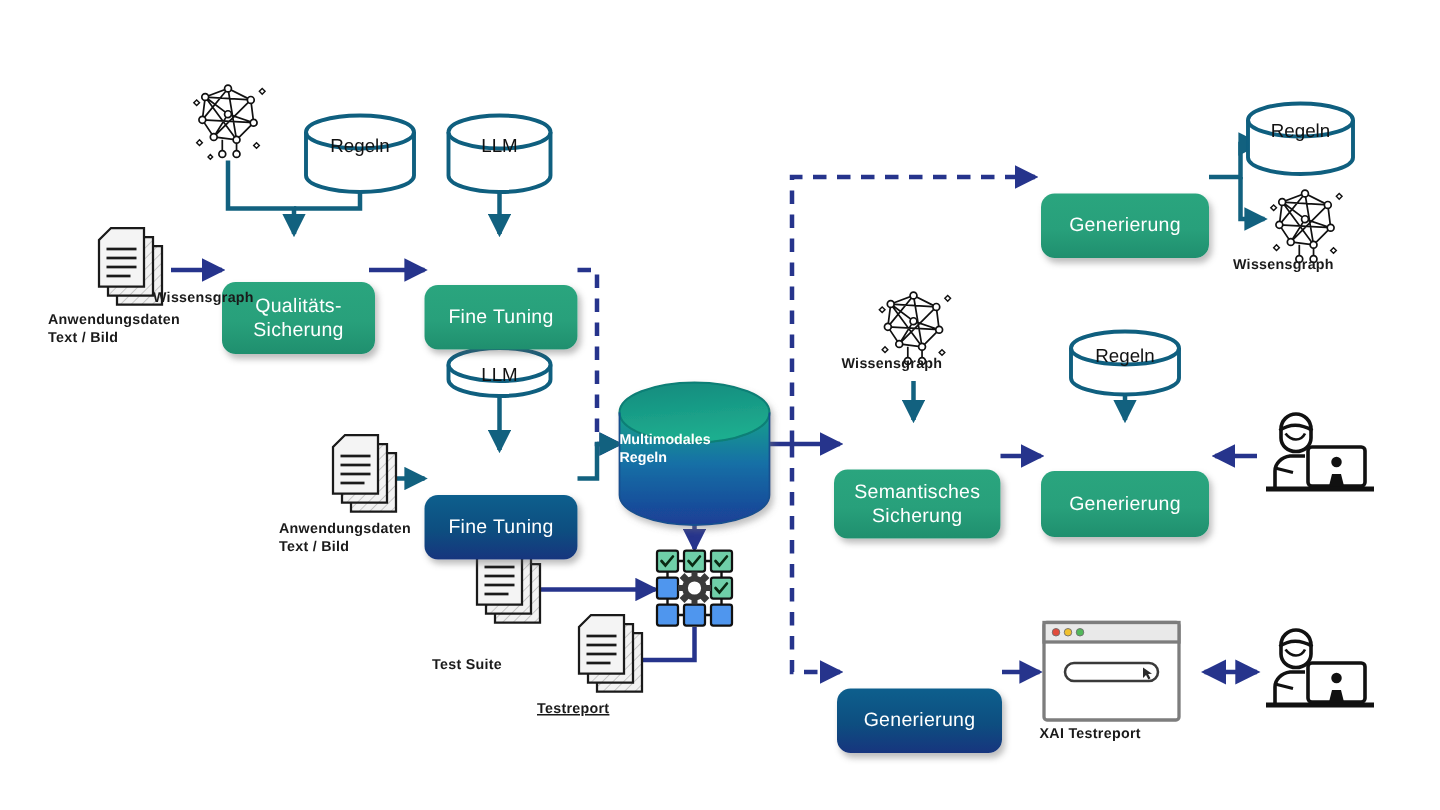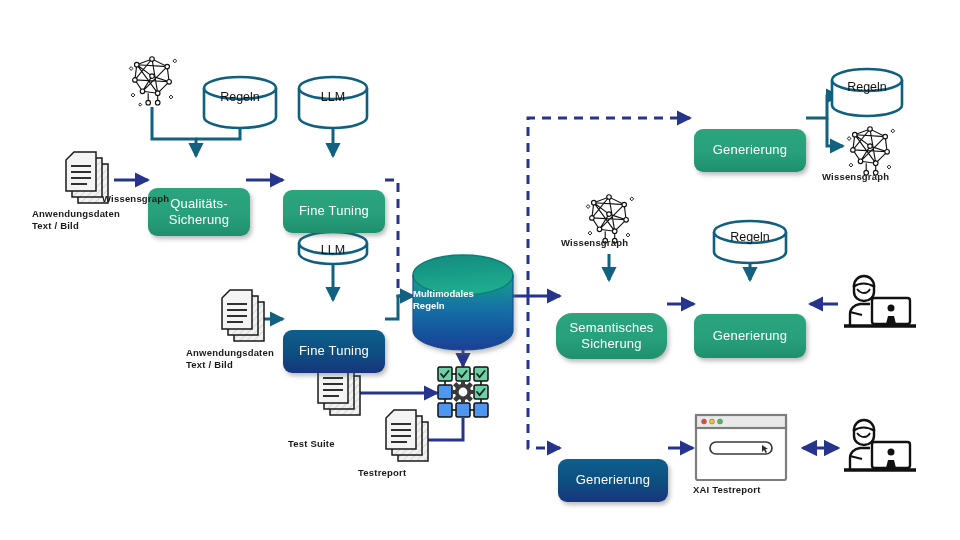--- a/index.html
+++ b/index.html
@@ -356,21 +356,21 @@
   </div>
 
   <div class="node-box navy" style="left:283px;top:298px;width:102px;height:43px;">
     <span>Fine Tuning</span>
   </div>
 
   <div class="node-box green" style="left:694px;top:97px;width:112px;height:43px;">
     <span>Generierung</span>
   </div>
 
-  <div class="node-box green" style="left:556px;top:281px;width:111px;height:46px;border-radius:16px;">
+  <div class="node-box green" style="left:556px;top:281px;width:111px;height:46px;">
     <div>
       <span>Semantisches</span><br>
       <span>Sicherung</span>
     </div>
   </div>
 
   <div class="node-box green" style="left:694px;top:282px;width:112px;height:44px;">
     <span>Generierung</span>
   </div>
 
@@ -395,18 +395,18 @@
     <span>Anwendungsdaten</span><br>
     <span>Text / Bild</span>
   </div>
 
   <div class="caption" style="left:186px;top:347px;width:105px;">
     <span>Anwendungsdaten</span><br>
     <span>Text / Bild</span>
   </div>
 
   <div class="caption" style="left:288px;top:438px;width:76px;">Test Suite</div>
-  <div class="caption" style="left:358px;top:467px;width:86px;">Testreport</div>
+  <div class="caption" style="left:358px;top:467px;width:86px;text-decoration:underline;">Testreport</div>
   <div class="caption" style="left:822px;top:171px;width:96px;">Wissensgraph</div>
   <div class="caption" style="left:561px;top:237px;width:96px;">Wissensgraph</div>
   <div class="caption" style="left:693px;top:484px;width:96px;">XAI Testreport</div>
 
 </div>
 
 </body></html>

